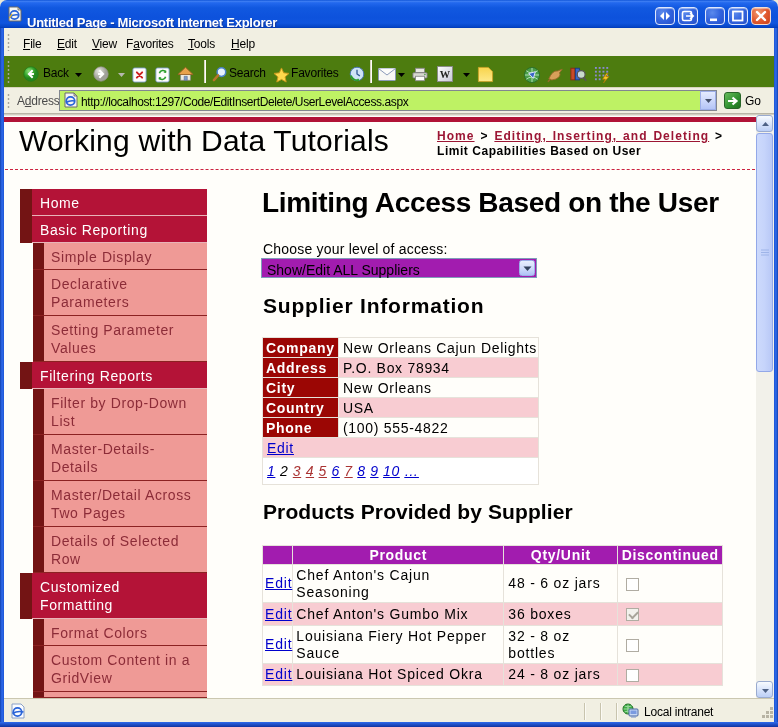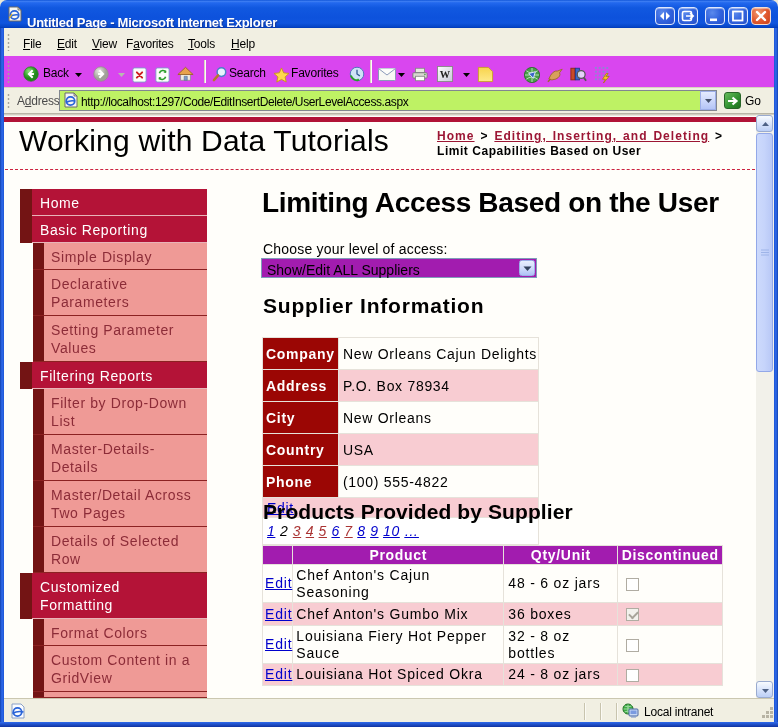--- a/index.html
+++ b/index.html
@@ -20,21 +20,21 @@
   border:1px solid #dfe8fd; background:radial-gradient(circle at 35% 30%, #5b8aec 0%, #3263de 50%, #2450c8 100%);
   box-shadow:inset 0 1px 1px rgba(255,255,255,.5); }
 #btnX { background:radial-gradient(circle at 35% 30%, #ef9a70 0%, #e25b30 50%, #c83d18 100%); border-color:#f4ddd0; }
 .tg { position:absolute; left:0; top:0; width:18px; height:16px; }
 
 #menubar { position:absolute; left:4px; top:28px; width:770px; height:28px; background:#f1efe2; }
 .mi { position:absolute; top:9px; font-size:12px; letter-spacing:-0.2px; color:#000000; }
 .grip { position:absolute; width:3px; background-image:radial-gradient(circle, #a6a49a 40%, rgba(0,0,0,0) 46%); background-size:3px 4px; }
 .ul { text-decoration:underline; }
 
-#toolbar { position:absolute; left:4px; top:56px; width:770px; height:32px; background:#d946ef; border-bottom:1px solid #d8d4be; }
+#toolbar { position:absolute; left:4px; top:56px; width:770px; height:32px; background:#4d7c0f; border-bottom:1px solid #d8d4be; }
 .tsep { position:absolute; top:4px; height:23px; width:2px; border-left:1px solid #d8d4c0; border-right:1px solid #fdfdf8; }
 .tlabel { position:absolute; font-size:12px; letter-spacing:-0.2px; color:#000; top:10px; }
 .ticon { position:absolute; }
 
 #addrbar { position:absolute; left:4px; top:88px; width:770px; height:25px; background:#f1efe2; }
 #addrlabel { position:absolute; left:13px; top:6px; font-size:12px; letter-spacing:-0.2px; color:#4a4a4a; }
 #addrinput { position:absolute; left:55px; top:2px; width:658px; height:21px; background:#bef264; border:1px solid #828790; }
 #addrtext { position:absolute; left:21px; top:4px; font-size:12px; letter-spacing:-0.4px; color:#000; white-space:nowrap; }
 #addrdrop { position:absolute; right:0; top:0; width:16px; height:19px; background:linear-gradient(180deg,#e4ebfe 0%,#c4d1f9 70%,#b4c4f6 100%); border:1px solid #9daee8; }
 #gobox { position:absolute; left:720px; top:4px; width:17px; height:17px; border-radius:3px; background:linear-gradient(135deg,#67bb5a,#2e8f2e 60%,#1e6f1e); border:1px solid #286628;}
@@ -57,21 +57,21 @@
 .nav2 .ntxt { padding-left:18px; }
 
 #main { position:absolute; left:262px; top:116px; width:475px; }
 .link { color:#0000cc; text-decoration:underline; }
 .vlink { color:#aa3333; text-decoration:underline; }
 #main { font-size:14px; color:#000; }
 #selbox { position:absolute; left:-1px; top:142px; width:276px; height:20px; background:#a21caf; border:1px solid #7f9db9; }
 #selarrow { position:absolute; right:1px; top:1px; width:16px; height:16px; border-radius:2.5px;
   background:linear-gradient(180deg,#e8effe 0%,#cbd8fa 60%,#b0c3f6 100%); border:1px solid #9cb0e8; }
 #dv { position:absolute; left:0px; top:221px; width:277px; border-collapse:collapse; table-layout:fixed; font-size:14px; letter-spacing:0.7px; }
-#dv th { background:#9b0604; color:#fff; text-align:left; font-size:14px; letter-spacing:0.7px; width:76px; padding:0 0 0 3px; height:32px; font-weight:bold; border:1px solid #e6e2da; }
+#dv th { background:#9b0604; color:#fff; text-align:left; font-size:14px; letter-spacing:0.7px; width:76px; padding:0 0 0 3px; height:20px; font-weight:bold; border:1px solid #e6e2da; }
 #dv td { padding:0 0 0 4px; height:20px; border:1px solid #e6e2da; white-space:nowrap; }
 #dv tr.alt td { background:#f8ccd2; }
 #dv td.editcell { background:#f8ccd2; }
 #dv td.pager { background:#fff; height:27px; font-size:14px; letter-spacing:0.6px; word-spacing:0;font-style:italic; }
 #gv { position:absolute; left:0px; top:429px; width:461px; border-collapse:collapse; font-size:14px; letter-spacing:0.8px; }
 #gv th { background:#a21caf; color:#fff; font-weight:bold; text-align:center; height:19px; font-size:14px; letter-spacing:0.7px; border:1px solid #e6e2da; }
 #gv td { padding:0 0 0 2px; border:1px solid #e6e2da; line-height:17px; }
 #gv td:nth-child(2) { padding-left:3px; }
 #gv td:nth-child(3) { padding-left:4px; }
 #gv tr.alt td { background:#f8ccd2; }

